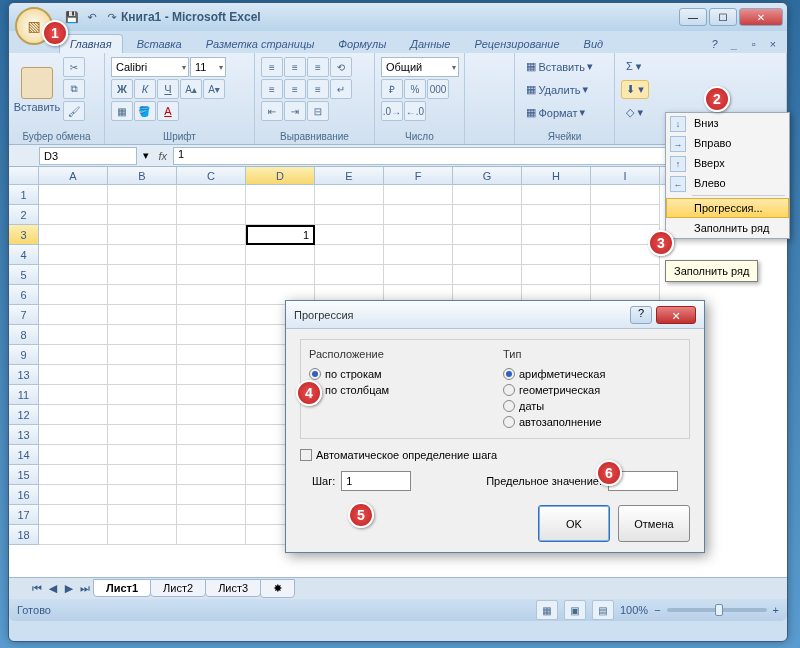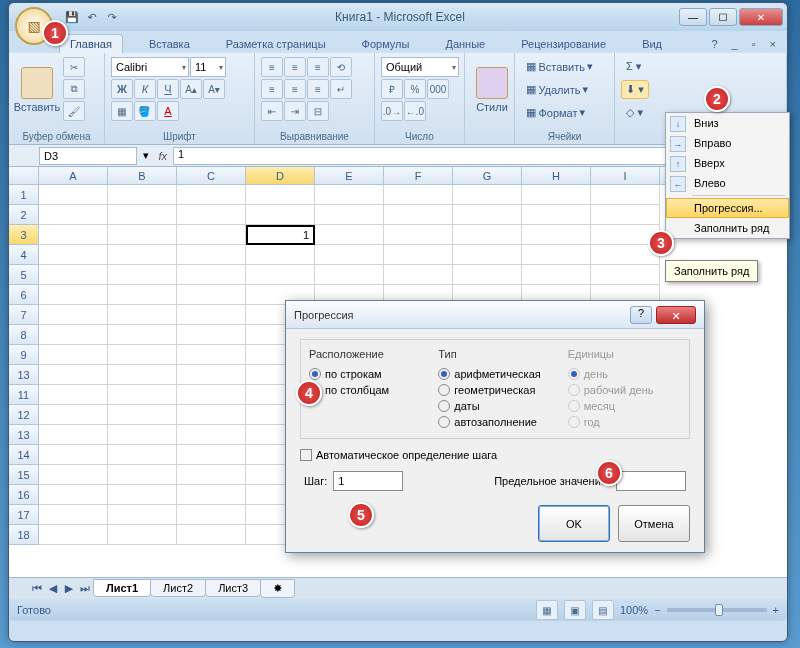--- a/index.html
+++ b/index.html
@@ -2,25 +2,25 @@
 <html><head>
 <meta charset="utf-8">
 <style>
 * { box-sizing: border-box; margin: 0; padding: 0; font-family: Tahoma, sans-serif; font-size: 11px; }
 body { background: linear-gradient(to bottom, #2e6ca0, #5a9cd0); width: 800px; height: 648px; position: relative; overflow: hidden; }
 .window { position: absolute; left: 8px; top: 2px; width: 780px; height: 640px; background: #cde0f2; border: 1px solid #3b5a7a; border-radius: 6px; box-shadow: 0 0 10px rgba(0,0,0,0.3); }
 .titlebar { height: 28px; background: linear-gradient(to bottom, #d9e8f5, #b8d4eb); display: flex; align-items: center; padding: 0 4px; border-radius: 6px 6px 0 0; }
 .office-btn { width: 38px; height: 38px; border-radius: 50%; background: radial-gradient(circle, #fff, #f0d080); border: 2px solid #c0a050; position: absolute; left: 6px; top: 4px; z-index: 10; display:flex; align-items:center; justify-content:center; font-size:14px; color:#a06000;}
 .qat { margin-left: 50px; display: flex; gap: 2px; }
 .qat-btn { width: 18px; height: 18px; display: inline-flex; align-items:center; justify-content:center; color:#3a5a80; }
-.title-text { flex: 1; text-align: center; color: #3a5a7a; font-size: 12px; }
+.title-text { flex: 1; color: #3a5a7a; font-size: 12px; font-weight: bold; }
 .win-controls { display: flex; gap: 2px; }
 .win-btn { width: 28px; height: 18px; background: linear-gradient(to bottom,#e8f0f8,#c8dcee); border:1px solid #8aa8c8; border-radius:3px; display:flex; align-items:center; justify-content:center; font-size:10px; }
 .win-close { width: 44px; background: linear-gradient(to bottom,#e89090,#c84040); color:#fff; }
-.ribbon-tabs { height: 22px; display:flex; padding-left: 50px; gap:16px; align-items:flex-end; }
+.ribbon-tabs { height: 22px; display:flex; padding-left: 50px; gap:4px; align-items:flex-end;font-style:italic; }
 .tab { padding: 3px 10px; color:#3a5a8a; cursor:pointer; }
 .tab.active { background:#e8f0fa; border:1px solid #a8c0d8; border-bottom:none; border-radius:4px 4px 0 0; color:#2a4a7a; }
 .help-area { margin-left:auto; display:flex; gap:4px; padding-right:6px;}
 .ribbon { height: 92px; background: linear-gradient(to bottom,#e8f0fa,#d0e0f0); border-bottom:1px solid #a0b8d0; display:flex; }
 .group { border-right:1px solid #b8cce0; padding: 4px 6px 2px; display:flex; flex-direction:column; }
 .group-body { flex:1; display:flex; gap:4px; align-items:flex-start; }
 .group-label { text-align:center; color:#4a6a8a; font-size:10px; padding-top:2px; }
 .rbtn { padding:2px 4px; border:1px solid transparent; border-radius:3px; display:inline-flex; align-items:center; gap:2px; color:#3a5a8a; cursor:pointer; }
 .big-btn { display:flex; flex-direction:column; align-items:center; width:44px; height:66px; justify-content:center; }
 .big-icon { width:32px; height:32px; background:#f0e0c0; border:1px solid #c0a060; border-radius:3px; }
@@ -68,21 +68,21 @@
 .fieldset { border:1px solid #d0d0d0; padding:8px; margin-bottom:8px; }
 .fieldset-row { display:flex; gap:16px; }
 .fs-col { flex:1; }
 .fs-legend { color:#333; margin-bottom:6px; }
 .fs-legend.disabled { color:#999; }
 .radio-row { display:flex; align-items:center; gap:4px; padding:2px 0; }
 .radio { width:12px; height:12px; border:1px solid #888; border-radius:50%; display:inline-flex; align-items:center; justify-content:center; }
 .radio.checked::after { content:""; width:6px; height:6px; background:#3060c0; border-radius:50%; }
 .radio.disabled { border-color:#ccc; }
 .checkbox { width:12px; height:12px; border:1px solid #888; display:inline-block; }
-.dlg-input-row { display:flex; align-items:center; gap:6px; margin:8px 4px; }
+.dlg-input-row { display:flex; align-items:center; gap:6px; margin:8px 12px; }
 .text-input { border:1px solid #888; background:#fff; height:20px; padding:0 4px; }
 .dlg-buttons { display:flex; justify-content:flex-end; gap:8px; padding-top:6px; }
 .push-btn { min-width:72px; height:37px; background:linear-gradient(to bottom,#fff,#e4e4e4); border:1px solid #888; border-radius:3px; }
 .push-btn.default { border:1px solid #3070c0; box-shadow:0 0 0 1px #80b0e0 inset; }
 
 
 .badge { position:absolute; width:26px; height:26px; background:radial-gradient(circle,#e85050,#c02020); border:2px solid #fff; border-radius:50%; color:#fff; font-weight:bold; font-size:14px; display:flex; align-items:center; justify-content:center; z-index:100; box-shadow:1px 1px 3px rgba(0,0,0,0.4);}
 .col-stack { display:flex; flex-direction:column; gap:2px;}
 .mini-row { display:flex; gap:1px; }
 .mini-btn { width:22px; height:20px; border:1px solid #b0c4d8; background:#e8f0fa; border-radius:2px; display:flex; align-items:center; justify-content:center; font-size:10px; color:#4a6a8a;}
@@ -203,26 +203,20 @@
         </div>
         <div class="mini-row">
           <div class="mini-btn">.0→</div>
           <div class="mini-btn">←.0</div>
         </div>
       </div>
       <div class="group-label">Число</div>
     </div>
 
     <div class="group" style="width:50px;">
-      <div class="group-body">
-        <div class="big-btn rbtn">
-          <div class="big-icon" style="background:#e0d0f0;"></div>
-          <span>Стили</span>
-        </div>
-      </div>
       <div class="group-label"></div>
     </div>
 
     <div class="group" style="width:100px;">
       <div class="group-body col-stack" style="gap:4px;">
         <div class="rbtn">▦ <span>Вставить</span> ▾</div>
         <div class="rbtn">▦ <span>Удалить</span> ▾</div>
         <div class="rbtn">▦ <span>Формат</span> ▾</div>
       </div>
       <div class="group-label">Ячейки</div>
@@ -548,39 +542,20 @@
             </label>
           <label class="radio-row">
               <span class="radio"></span>
               <span>даты</span>
             </label>
           <label class="radio-row">
               <span class="radio"></span>
               <span>автозаполнение</span>
             </label>
         </div>
-        <div class="fs-col">
-          <div class="fs-legend disabled">Единицы</div>
-          <label class="radio-row" style="color:#999;">
-              <span class="radio disabled checked"></span>
-              <span>день</span>
-            </label>
-          <label class="radio-row" style="color:#999;">
-              <span class="radio disabled"></span>
-              <span>рабочий день</span>
-            </label>
-          <label class="radio-row" style="color:#999;">
-              <span class="radio disabled"></span>
-              <span>месяц</span>
-            </label>
-          <label class="radio-row" style="color:#999;">
-              <span class="radio disabled"></span>
-              <span>год</span>
-            </label>
-        </div>
       </div>
     </div>
     <label class="radio-row">
         <span class="checkbox"></span>
         <span>Автоматическое определение шага</span>
       </label>
     <div class="dlg-input-row">
       <span>Шаг:</span>
       <input class="text-input" style="width: 70px;" value="1">
       <span style="flex:1"></span>

